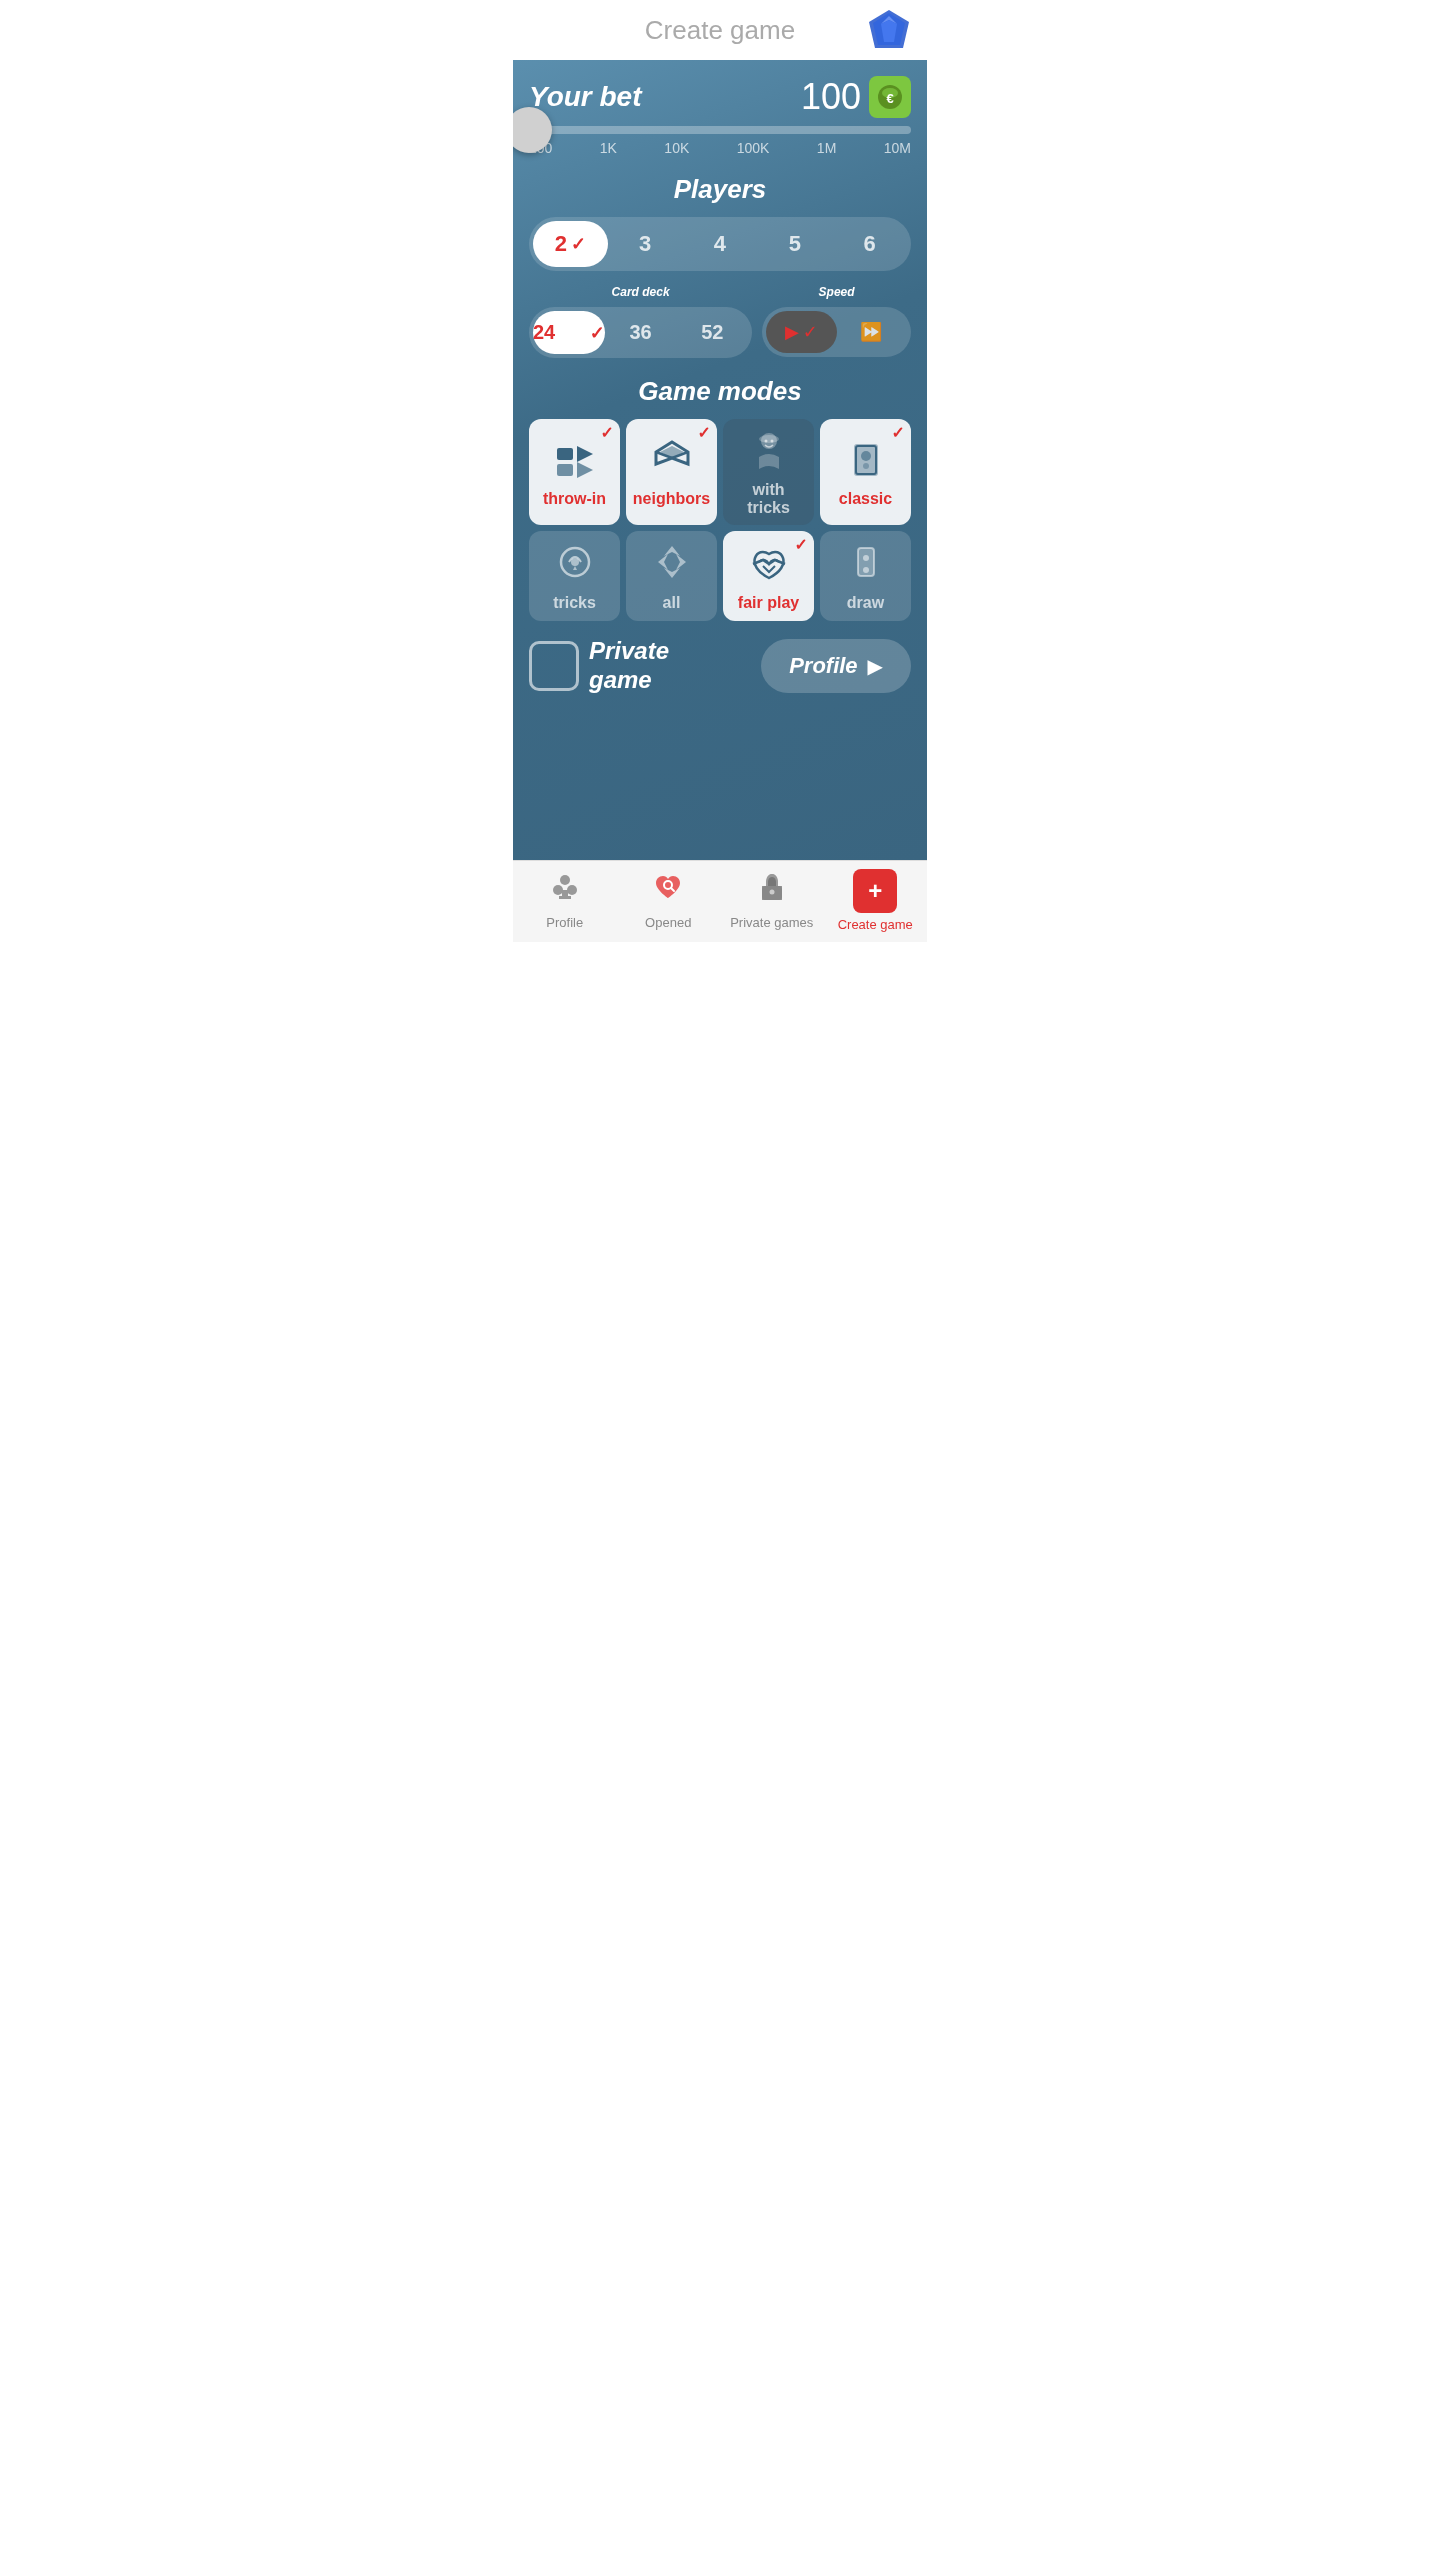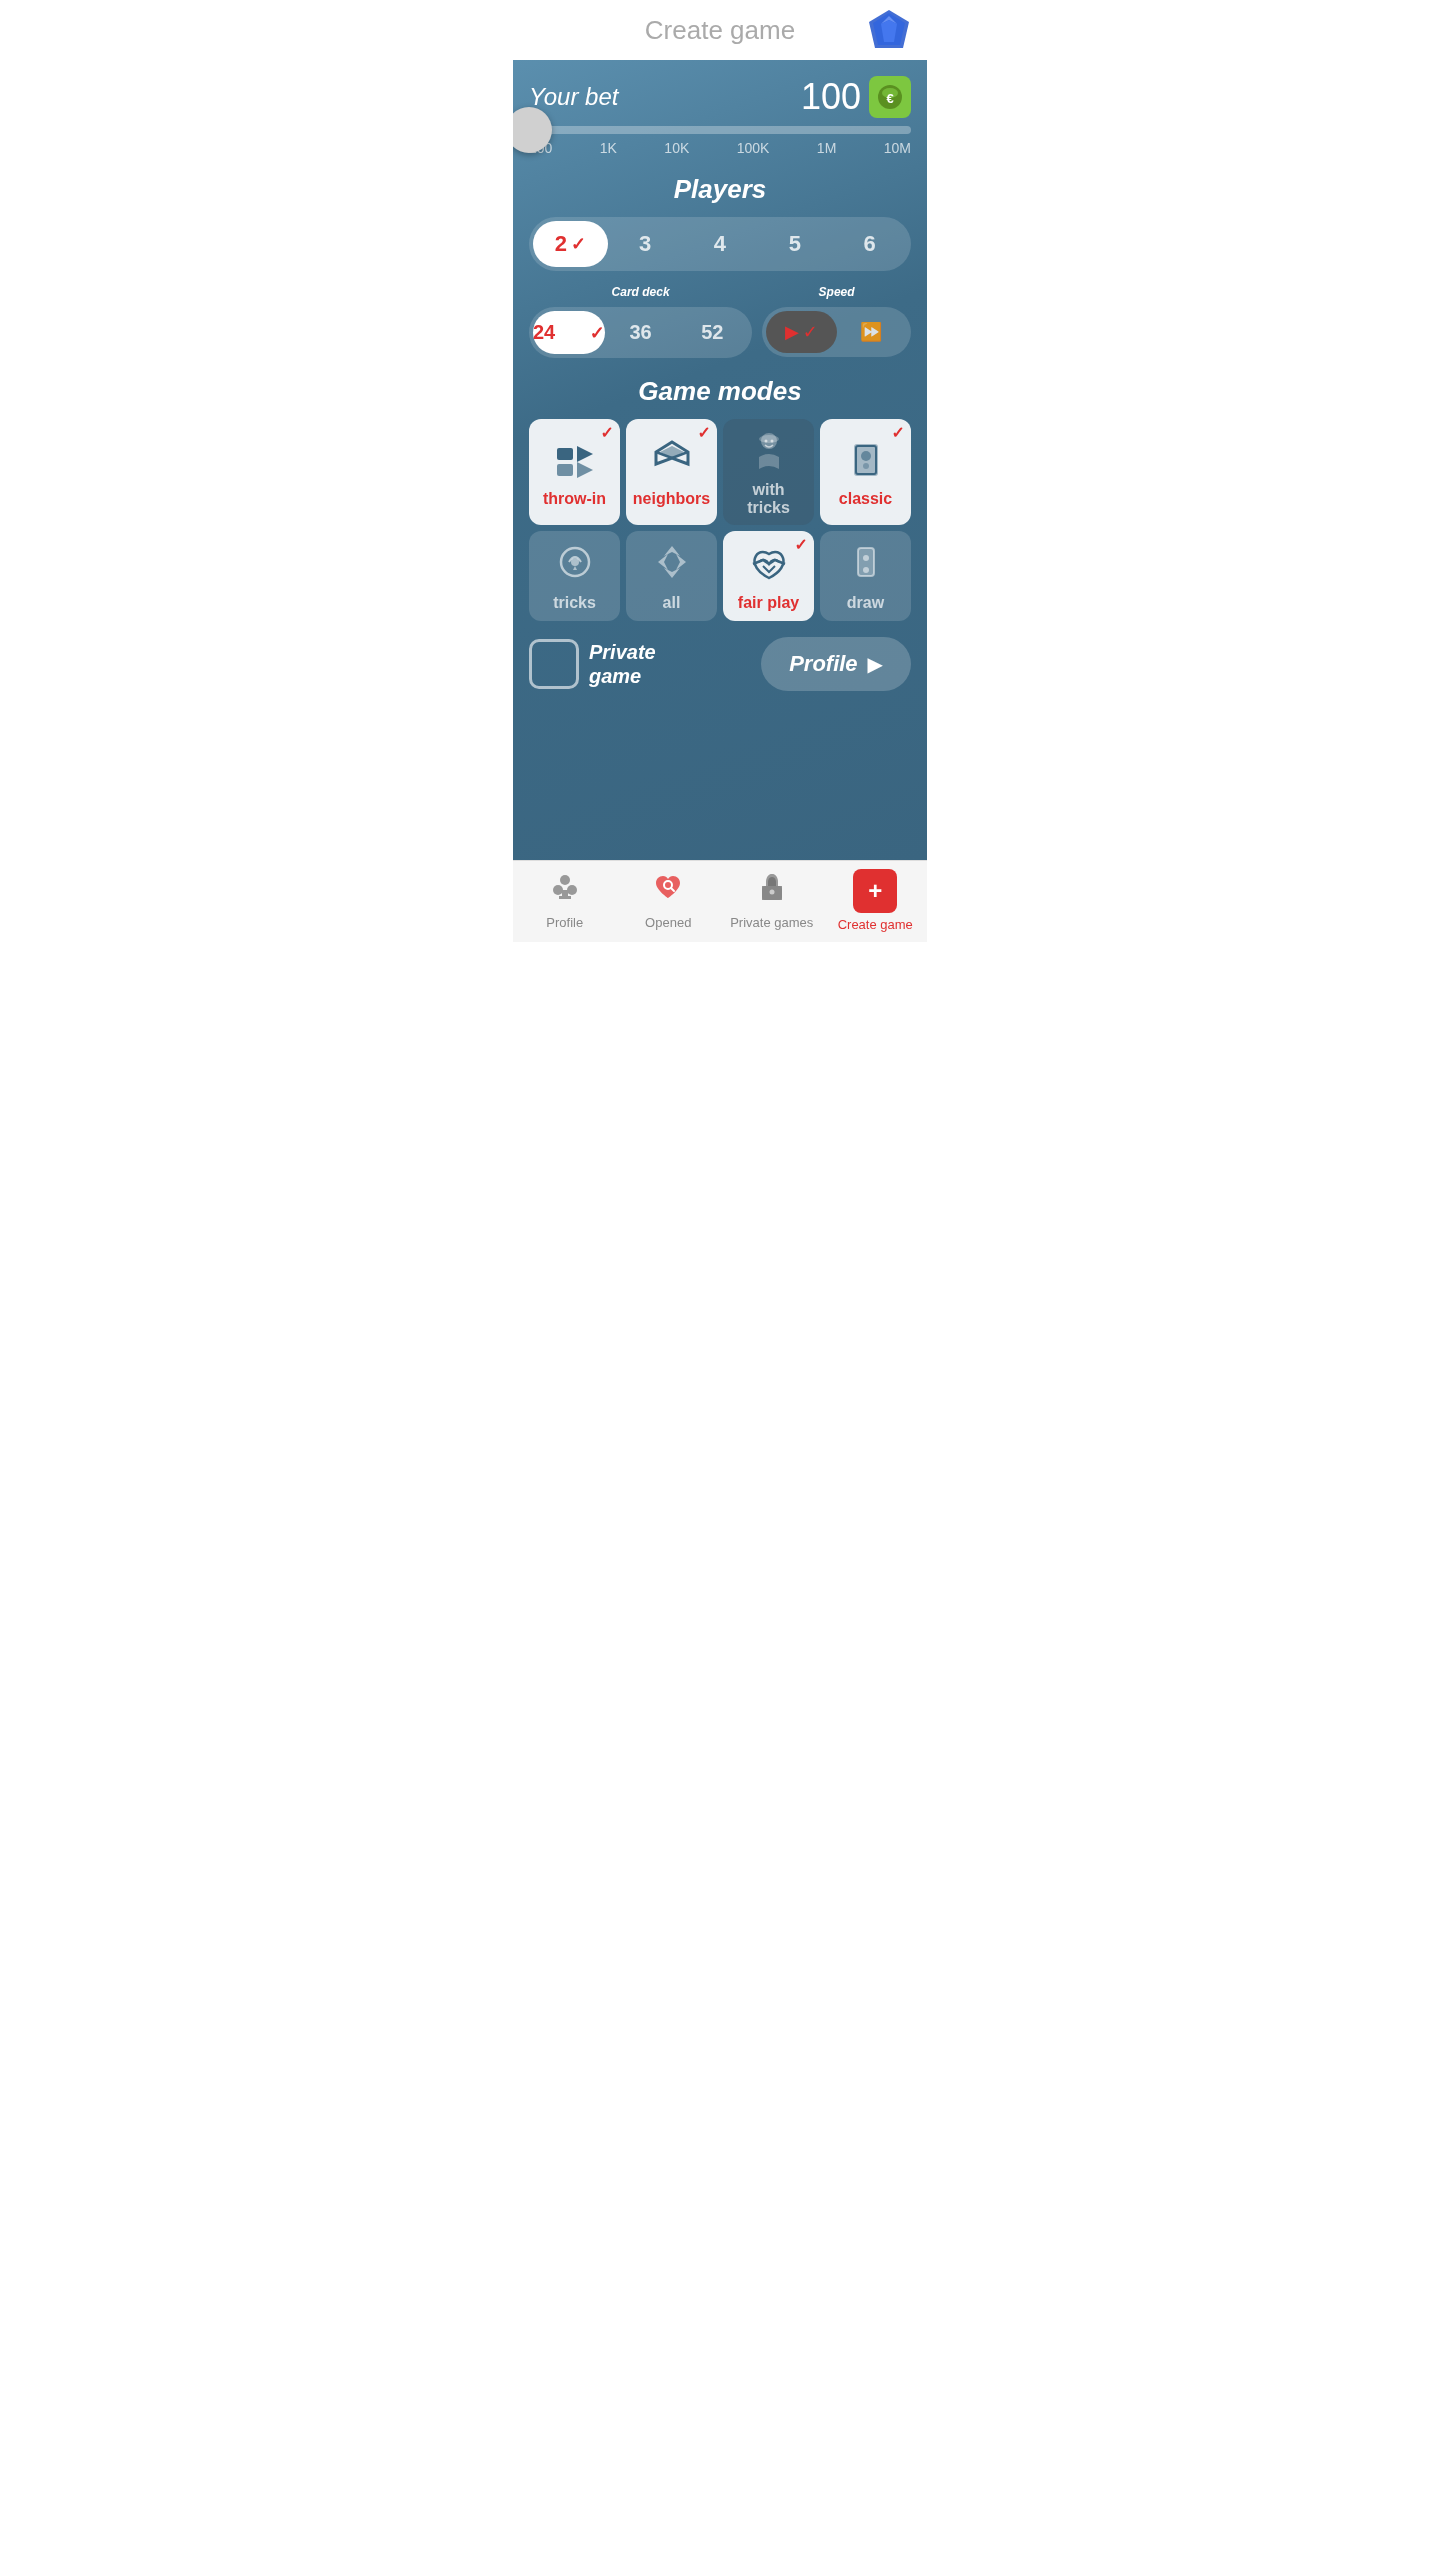--- a/index.html
+++ b/index.html
@@ -50,23 +50,23 @@
       margin-bottom: 10px;
     }
     .bet-header {
       display: flex;
       justify-content: space-between;
       align-items: center;
       margin-bottom: 8px;
     }
     .bet-label {
       color: #fff;
-      font-size: 24px;
+      font-size: 28px;
       font-style: italic;
-      font-weight: normal;
+      font-weight: bold;
     }
     .bet-value-row {
       display: flex;
       align-items: center;
       gap: 8px;
     }
     .bet-amount {
       color: #fff;
       font-size: 36px;
       font-weight: 300;
@@ -294,21 +294,21 @@
     .private-checkbox {
       width: 50px;
       height: 50px;
       border: 3px solid rgba(255,255,255,0.6);
       border-radius: 10px;
       background: transparent;
       cursor: pointer;
     }
     .private-label {
       color: #fff;
-      font-size: 20px;
+      font-size: 24px;
       font-style: italic;
       font-weight: bold;
       line-height: 1.2;
     }
     .create-btn {
       background: rgba(255,255,255,0.2);
       border-radius: 30px;
       padding: 14px 28px;
       display: flex;
       align-items: center;

